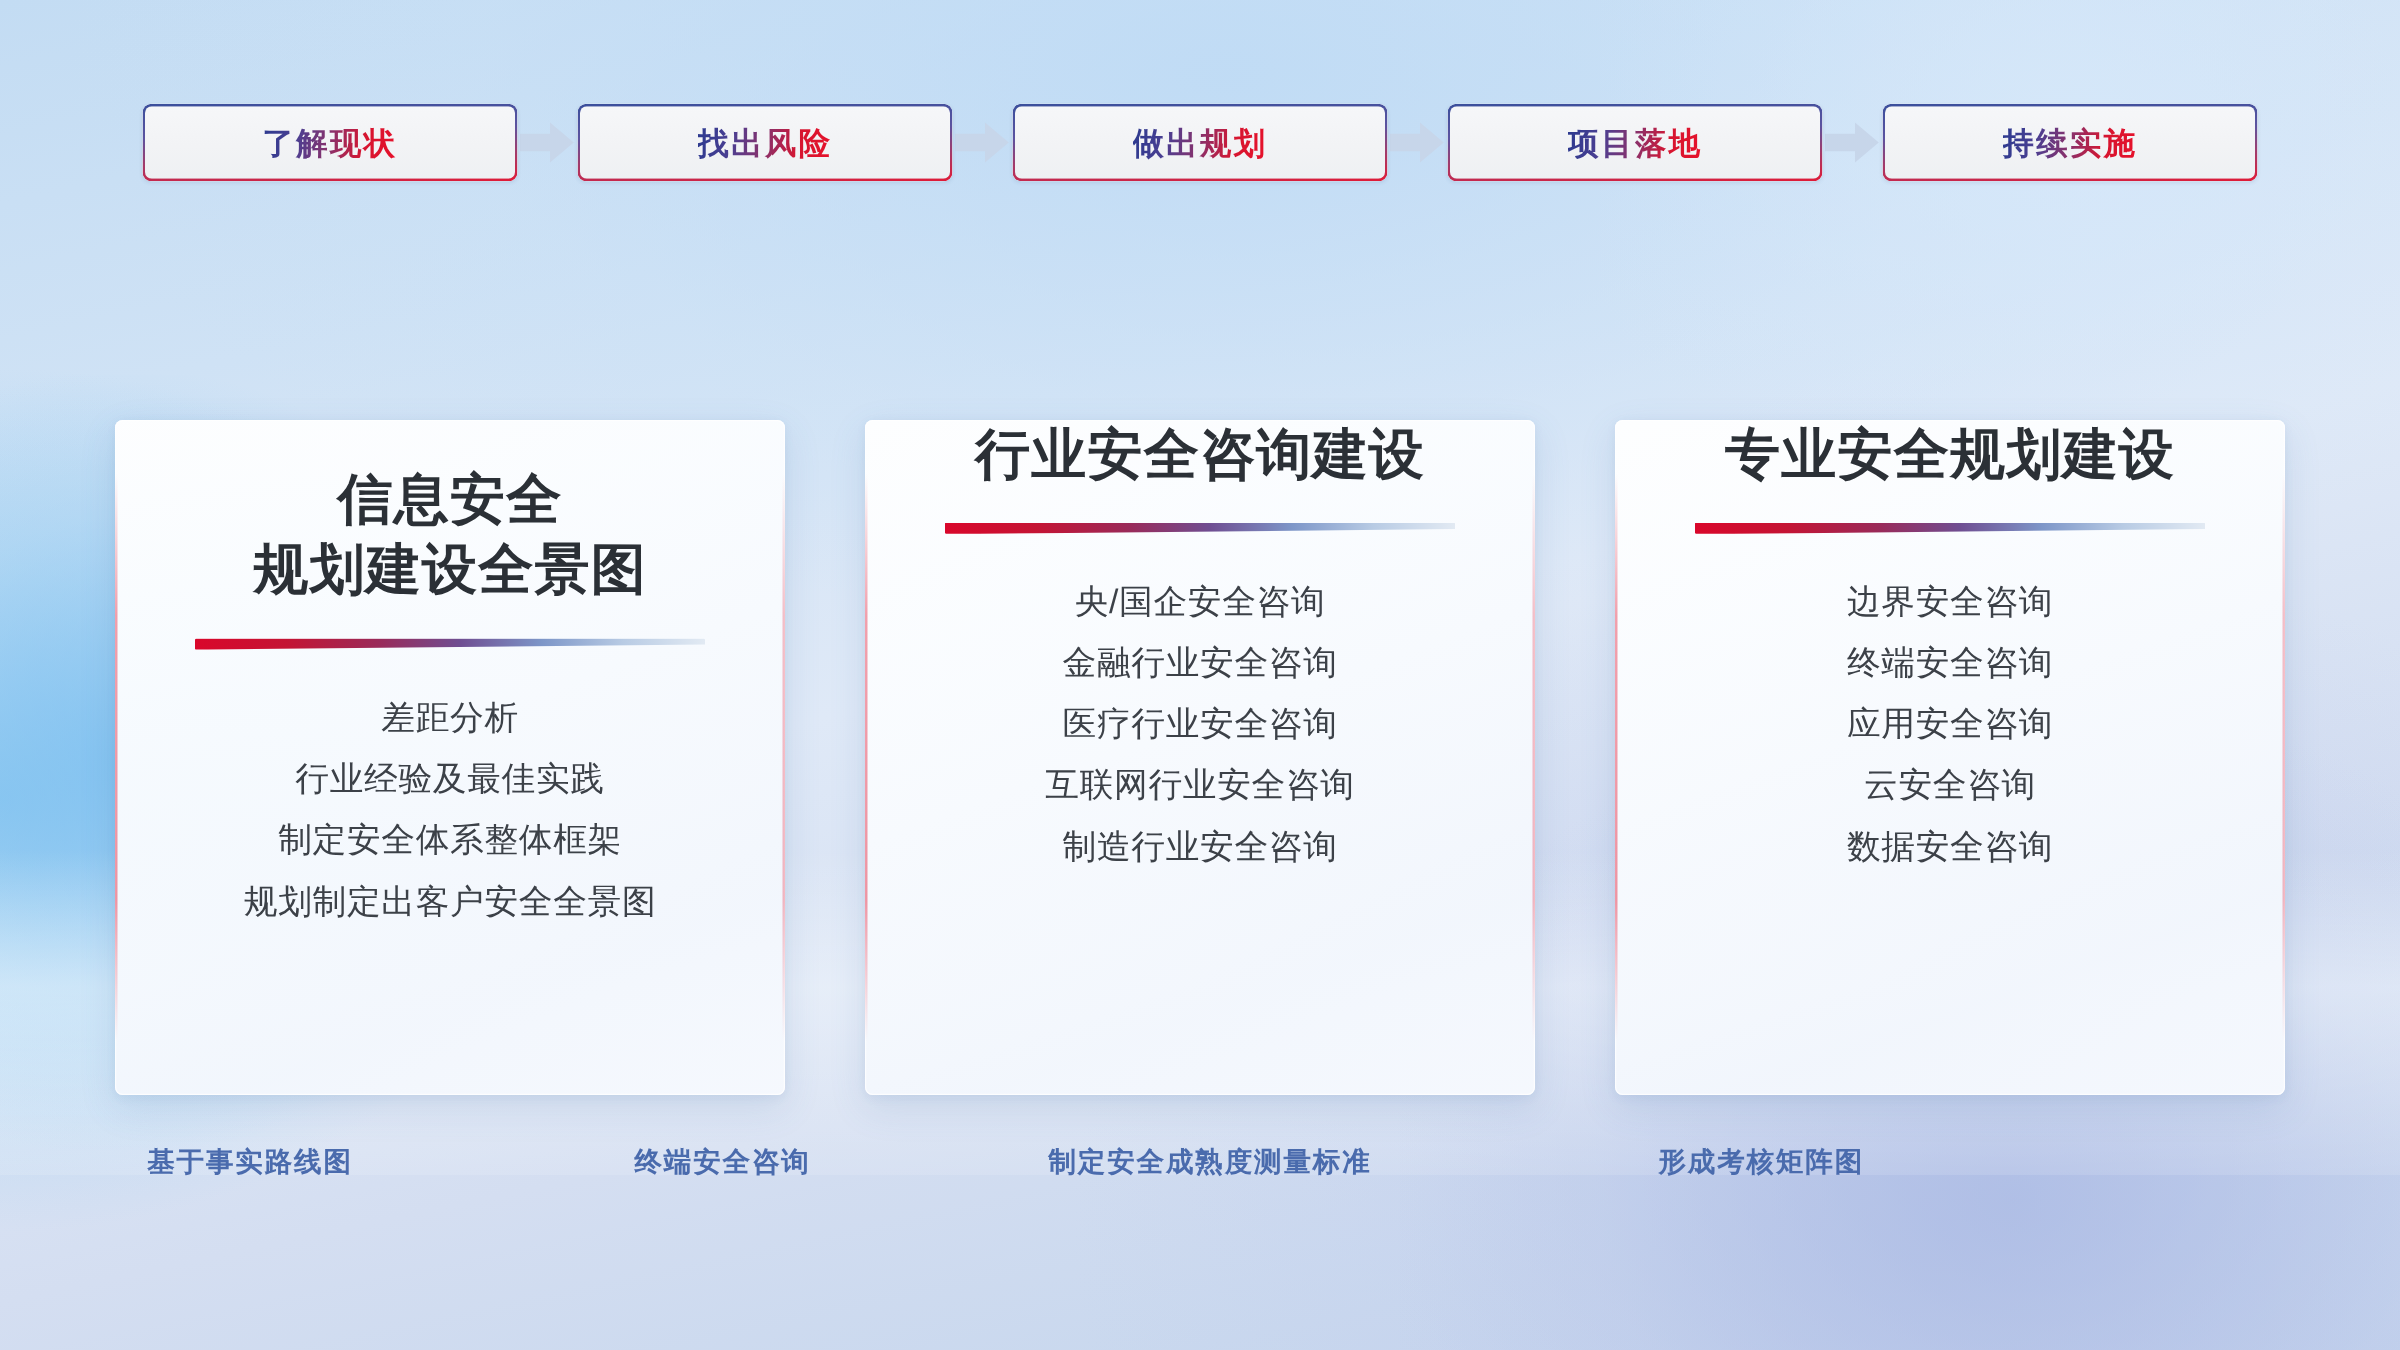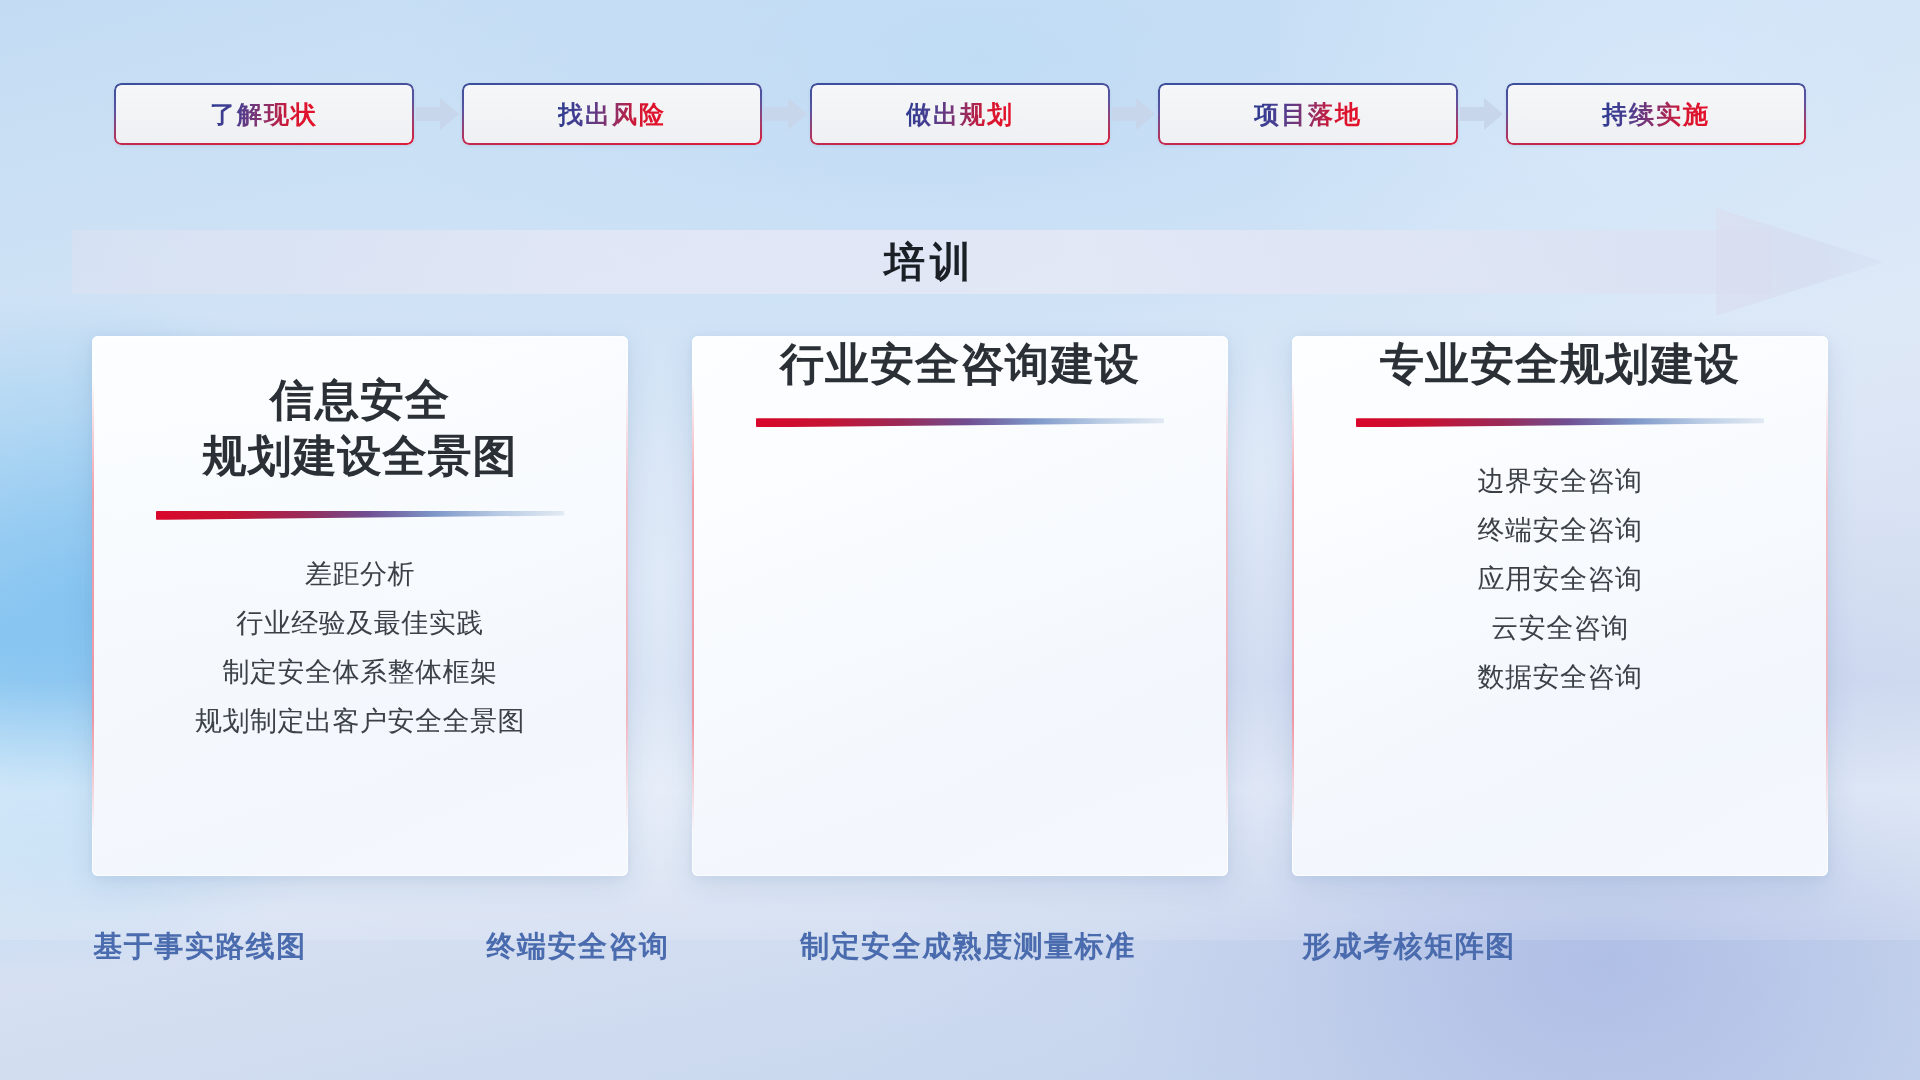--- a/index.html
+++ b/index.html
@@ -228,22 +228,22 @@
 
   
   #captions {
     position: absolute;
     left: 0; right: 0;
     top: 915px;
     height: 44px;
   }
   .caption {
     position: absolute;
-    top: 12px;
-    font-size: 29px;
+    top: 0;
+    font-size: 22px;
     font-weight: 700;
     color: #4a6bad;
     letter-spacing: 1.5px;
     white-space: nowrap;
     transform: translateX(-50%);
   }
 </style>
 </head>
 <body>
 
@@ -295,27 +295,20 @@
         <path d="M0 10 H24 V1 L43 17 L24 33 V24 H0 Z" fill="#c7d6ea"></path>
       </svg>
     </div>
 
     <div class="step-box">
       <span class="step-label">持续实施</span>
     </div>
 
   </div>
 
-  <div id="training-band">
-    <div class="band-body"></div>
-    <div class="band-head"></div>
-    <div id="training-title">
-      <span>培训</span>
-    </div>
-  </div>
 
   <div id="cards">
 
     <div class="card">
       <div class="card-title two-line">
         <div>信息安全</div>
         <div>规划建设全景图</div>
       </div>
       <div class="card-divider"></div>
       <ul class="card-list">
@@ -324,20 +317,27 @@
         <li>制定安全体系整体框架</li>
         <li>规划制定出客户安全全景图</li>
       </ul>
     </div>
 
     <div class="card">
       <div class="card-title">
         <div>行业安全咨询建设</div>
       </div>
       <div class="card-divider"></div>
+      <ul class="card-list">
+        <li>央/国企安全咨询</li>
+        <li>金融行业安全咨询</li>
+        <li>医疗行业安全咨询</li>
+        <li>互联网行业安全咨询</li>
+        <li>制造行业安全咨询</li>
+      </ul>
     </div>
 
     <div class="card">
       <div class="card-title">
         <div>专业安全规划建设</div>
       </div>
       <div class="card-divider"></div>
       <ul class="card-list">
         <li>边界安全咨询</li>
         <li>终端安全咨询</li>

